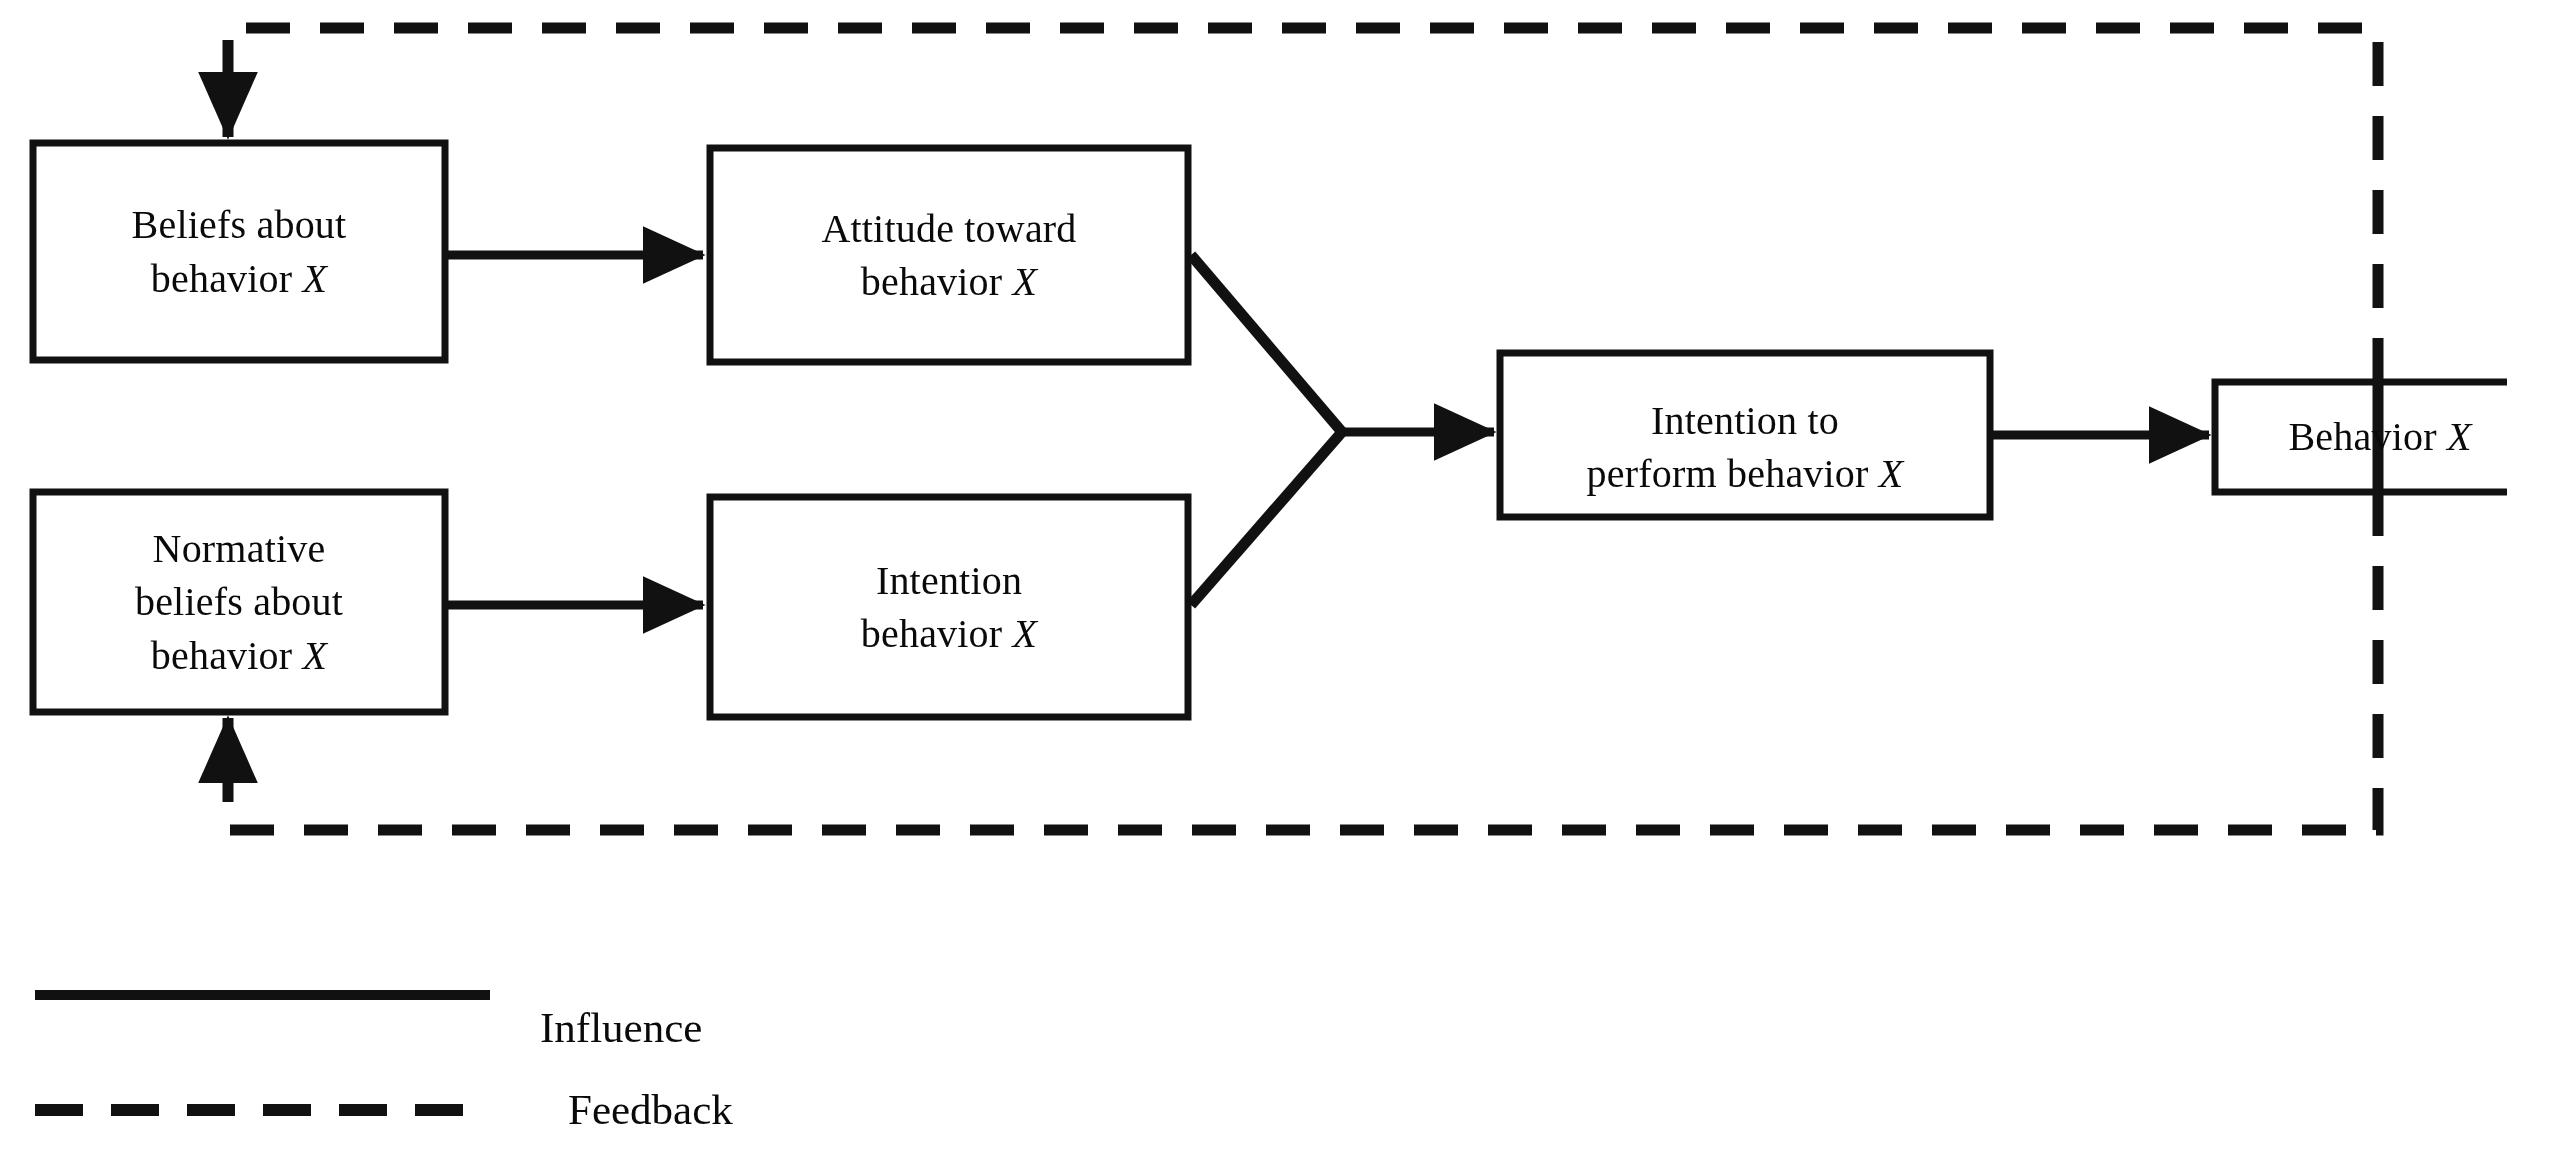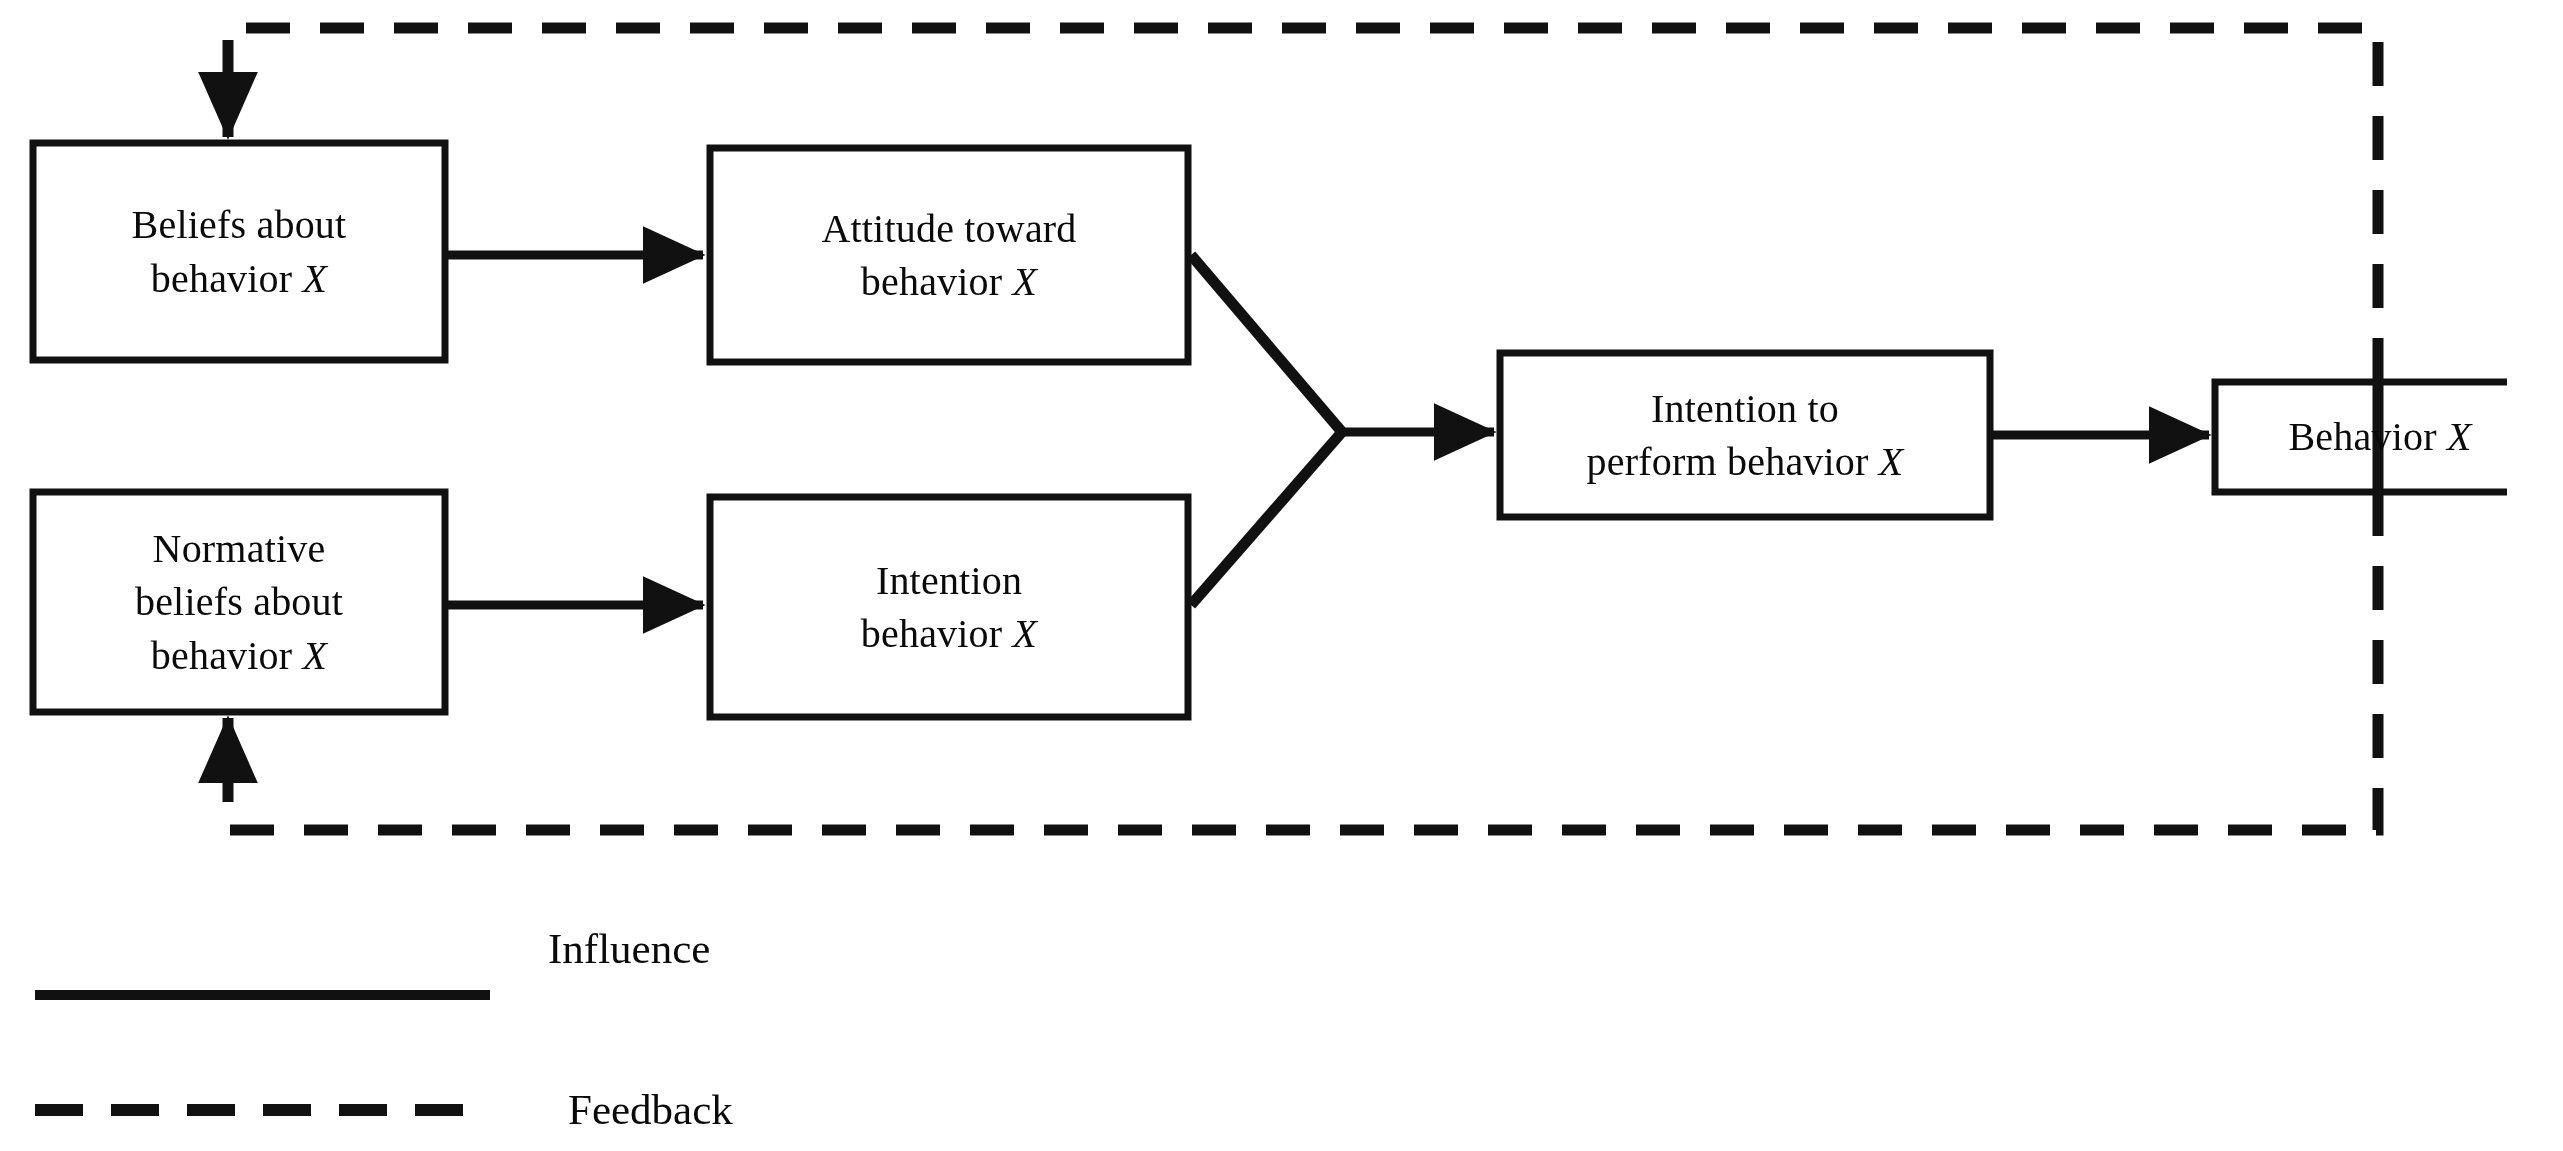--- a/index.html
+++ b/index.html
@@ -108,25 +108,25 @@
     <span class="ln">Normative</span>
     <span class="ln">beliefs about</span>
     <span class="ln">behavior&nbsp;<span class="var">X</span></span>
   </div>
 
   <div class="node-label" style="left:710px; top:497px; width:478px; height:220px;">
     <span class="ln">Intention</span>
     <span class="ln">behavior&nbsp;<span class="var">X</span></span>
   </div>
 
-  <div class="node-label" style="left:1500px; top:353px; width:490px; height:164px;">
+  <div class="node-label" style="left:1500px; top:365px; width:490px; height:164px;">
     <span class="ln">Intention to</span>
     <span class="ln">perform behavior&nbsp;<span class="var">X</span></span>
   </div>
 
   <div class="node-label" style="left:2215px; top:382px; width:330px; height:110px;">
     <span class="ln">Behavior&nbsp;<span class="var">X</span></span>
   </div>
 
-  <div class="legend-label" style="left:540px; top:927px;margin-left:8px;">Influence</div>
+  <div class="legend-label" style="left:540px; top:1006px;">Influence</div>
   <div class="legend-label" style="left:568px; top:1088px;">Feedback</div>
 
 </div>
 
 </body></html>

